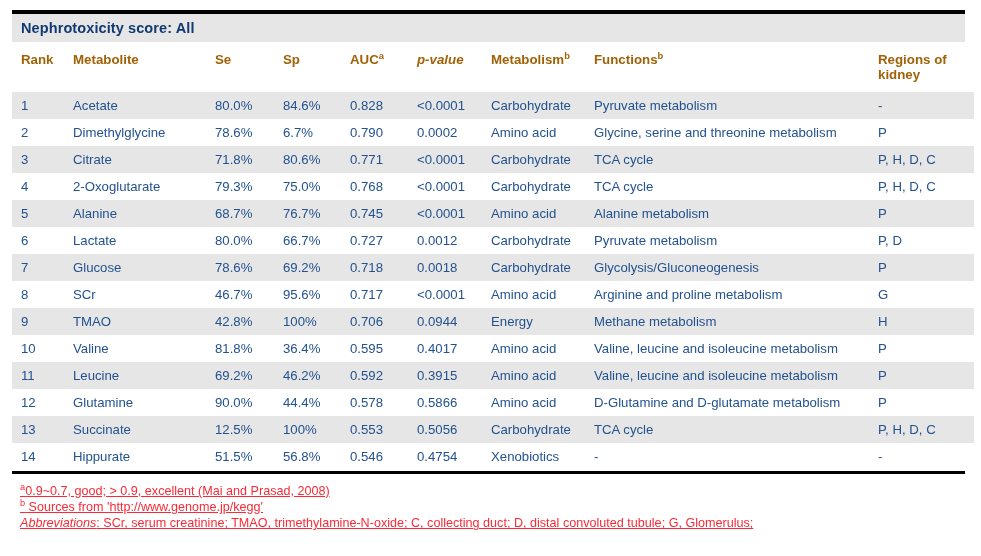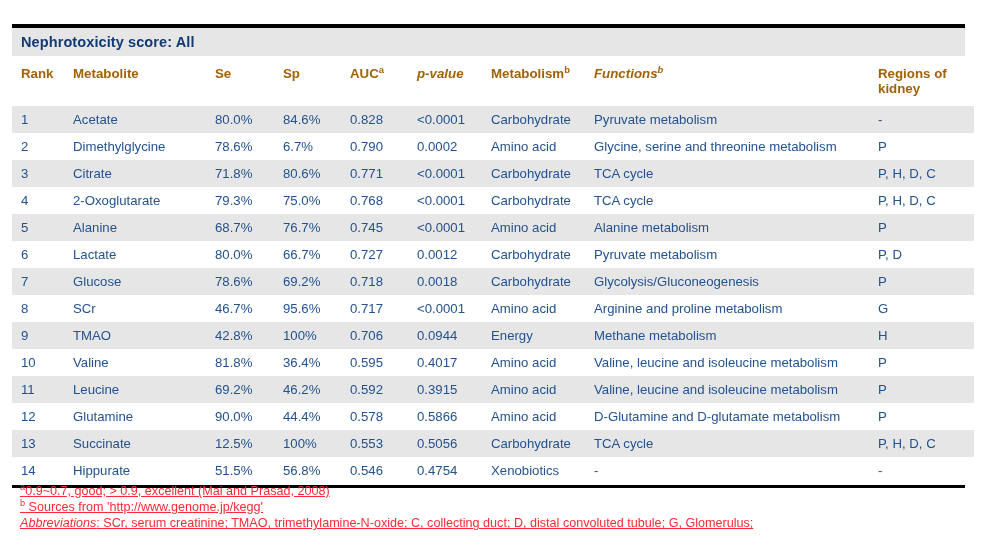--- a/index.html
+++ b/index.html
@@ -15,21 +15,21 @@
   }
   .page {
     position: relative;
     width: 981px;
     height: 556px;
     background: #ffffff;
   }
   .table-wrap {
     position: absolute;
     left: 12px;
-    top: 24px;
+    top: 10px;
     width: 953px;
   }
   .rule-top {
     height: 4px;
     background: #000000;
     width: 953px;
   }
   .caption-bar {
     background: #e6e6e6;
     height: 28px;
@@ -60,21 +60,21 @@
     padding: 10px 0 10px 0;
     line-height: 15px;
   }
   table.data thead th.h-rank    { width: 52px;  padding-left: 9px; }
   table.data thead th.h-metab   { width: 142px; }
   table.data thead th.h-se      { width: 68px;  }
   table.data thead th.h-sp      { width: 67px;  }
   table.data thead th.h-auc     { width: 67px;  }
   table.data thead th.h-pval    { width: 74px;  }
   table.data thead th.h-metabol { width: 103px; margin-left: 8px; }
-  table.data thead th.h-func    { width: 284px; font-style: italic; }
+  table.data thead th.h-func    { width: 284px; }
   table.data thead th.h-reg     { width: 96px; margin-top: 45px;  }
 
   table.data tbody td {
     padding: 5px 4px 5px 0;
     vertical-align: middle;
     line-height: 17px;
     color: #23528f;
     white-space: nowrap;
     overflow: hidden;
     text-overflow: clip;

